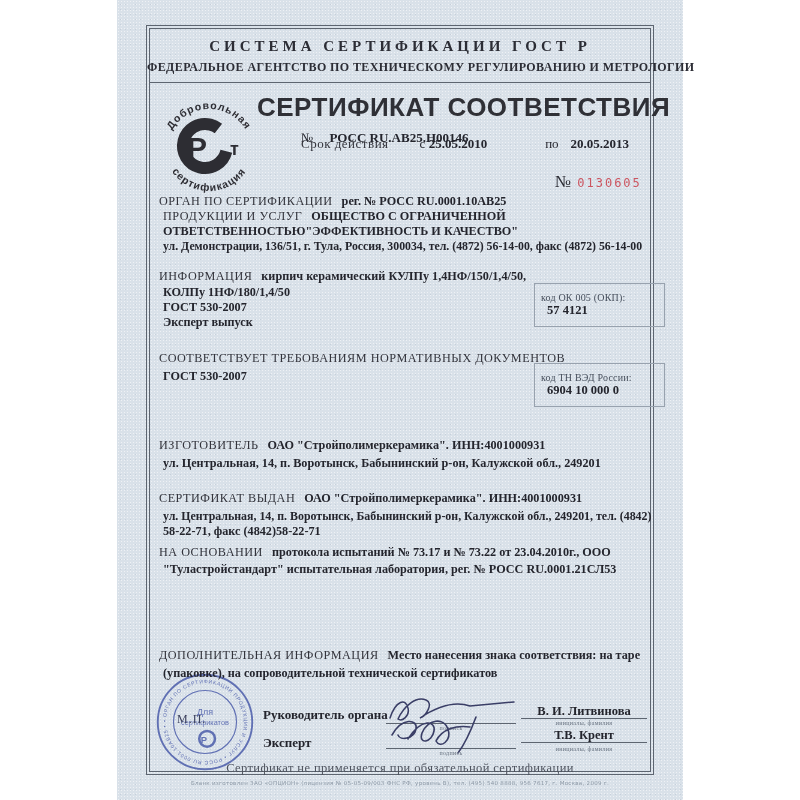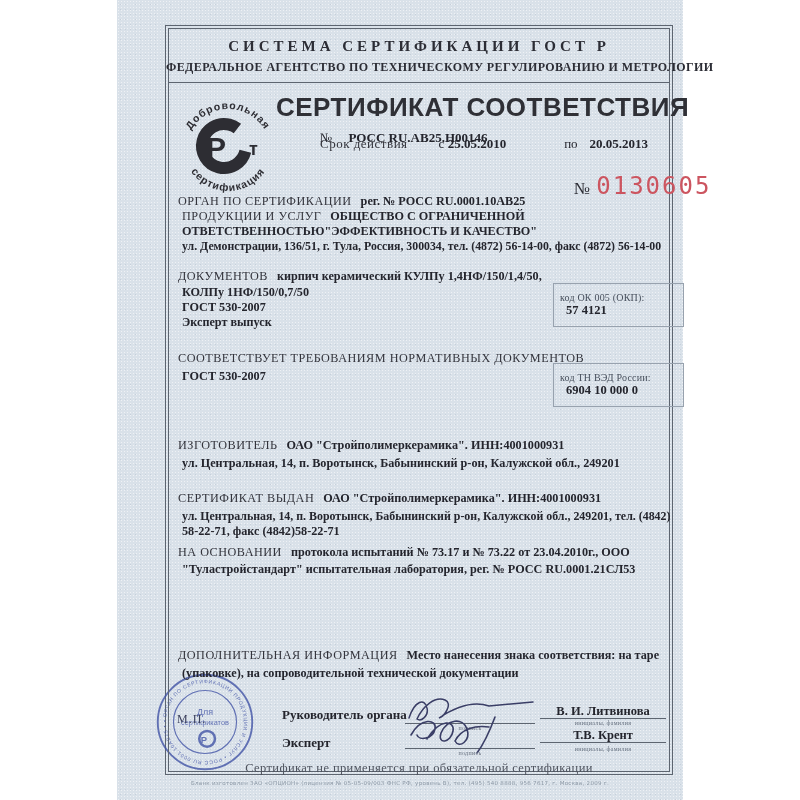--- a/index.html
+++ b/index.html
@@ -11,21 +11,20 @@
     position:absolute;left:117px;top:0;width:566px;height:800px;
     background-color:#d9e1e9;
     background-image:
       radial-gradient(rgba(255,255,255,.55) .5px, transparent .6px),
       radial-gradient(rgba(150,165,185,.28) .5px, transparent .6px);
     background-size:3px 3px,5px 5px;background-position:0 0,1px 2px;
   }
   .frame{
     position:absolute;left:29px;top:25px;width:506px;height:748px;
     border:1.6px solid #5d6570;
-    margin-left:19px;
   }
   .frame-inner{position:absolute;inset:2px;border:1px solid #5d6570;}
   .frame > div{position:absolute;z-index:2;}
   .hdr1{top:12px;left:0;width:100%;text-align:center;font-weight:bold;
     font-size:15px;letter-spacing:4px;color:#2c2d35;white-space:nowrap;}
   .hdr2{top:34px;left:0;width:100%;text-align:center;font-weight:bold;
     font-size:12px;letter-spacing:.4px;color:#2c2d35;white-space:nowrap;}
   .hdr-sep{top:56px;left:3px;right:3px;border-top:1px solid #5d6570;height:0;}
   .doc-title{top:66px;left:110px;width:386px;text-align:center;
     font-family:"Liberation Sans", sans-serif;font-weight:bold;
@@ -35,21 +34,21 @@
   .line b{font-weight:bold;}
   .lbl{font-weight:normal;letter-spacing:.5px;color:#33343c;margin-right:9px;}
   .reg-row{top:104px;left:154px;font-size:13px;}
   .reg-row b{margin-left:16px;}
   .val-row{top:110px;left:154px;font-size:13px;}
   .val-c{margin-left:22px;}
   .val-po{margin-left:58px;}
   .val-to{margin-left:12px;}
   .blank-num{top:146px;left:408px;white-space:nowrap;}
   .blank-num .no{font-size:17px;color:#2c2d35;}
-  .blank-num .digits{font-family:"DejaVu Sans Mono", monospace;font-size:24px;
+  .blank-num .digits{font-family:"DejaVu Sans Mono", monospace;font-size:12px;
     letter-spacing:2px;margin-left:6px;}
   .indent{left:16px;}
   .first{left:12px;}
   .codebox{border:1px solid #98a2ae;width:117px;height:auto;padding:8px 6px;
     background:transparent;}
   .codebox .cb-l{font-size:10px;color:#474f5c;letter-spacing:.2px;white-space:nowrap;}
   .codebox .cb-v{font-size:12.5px;font-weight:bold;color:#24252d;margin-left:6px;white-space:nowrap;}
   .box-okp{top:257px;left:387px;}
   .box-tnved{top:337px;left:387px;}
   .role{font-weight:bold;font-size:13px;color:#24252d;white-space:nowrap;}
@@ -137,24 +136,24 @@
       <span class="lbl">ПРОДУКЦИИ И УСЛУГ</span><b>ОБЩЕСТВО С ОГРАНИЧЕННОЙ</b>
     </div>
     <div class="line indent" style="top:198px">
       <b>ОТВЕТСТВЕННОСТЬЮ"ЭФФЕКТИВНОСТЬ И КАЧЕСТВО"</b>
     </div>
     <div class="line indent" style="top:213px;font-size:11.8px">
       <b>ул. Демонстрации, 136/51, г. Тула, Россия, 300034, тел. (4872) 56-14-00, факс (4872) 56-14-00</b>
     </div>
 
     <div class="line first" style="top:243px">
-      <span class="lbl">ДОКУМЕНТОВ</span><b>кирпич керамический КУЛПу 1,4НФ/150/1,4/50,</b>
+      <span class="lbl">ИНФОРМАЦИЯ</span><b>кирпич керамический КУЛПу 1,4НФ/150/1,4/50,</b>
     </div>
     <div class="line indent" style="top:259px">
-      <b>КОЛПу 1НФ/150/0,7/50</b>
+      <b>КОЛПу 1НФ/180/1,4/50</b>
     </div>
     <div class="line indent" style="top:274px">
       <b>ГОСТ 530-2007</b>
     </div>
     <div class="line indent" style="top:289px">
       <b>Эксперт выпуск</b>
     </div>
 
     <div class="codebox box-okp">
       <div class="cb-l" style="position:static">код ОК 005 (ОКП):</div>
@@ -194,21 +193,21 @@
       <span class="lbl">НА ОСНОВАНИИ</span><b>протокола испытаний № 73.17 и № 73.22 от 23.04.2010г., ООО</b>
     </div>
     <div class="line indent" style="top:536px">
       <b>"Туластройстандарт" испытательная лаборатория, рег. № РОСС RU.0001.21СЛ53</b>
     </div>
 
     <div class="line first" style="top:622px">
       <span class="lbl">ДОПОЛНИТЕЛЬНАЯ ИНФОРМАЦИЯ</span><b>Место нанесения знака соответствия: на таре</b>
     </div>
     <div class="line indent" style="top:640px">
-      <b>(упаковке), на сопроводительной технической документации</b>
+      <b>(упаковке), на сопроводительной технической сертификатов</b>
     </div>
 
     <div class="role" style="top:681px;left:116px">Руководитель органа</div>
     <div class="sig-block" style="top:678px;left:239px;width:130px;height:19px">
       <svg class="sig-svg" style="left:-4px;top:-12px" width="140" height="34" viewBox="0 0 140 34">
         <path d="M8,26 C14,8 24,6 26,16 C28,24 20,30 16,27 C22,14 34,4 44,8 C52,11 44,24 38,26 C50,18 70,8 88,14 L132,10" fill="none" stroke="#3a3e66" stroke-width="1.5" stroke-linecap="round"></path>
       </svg>
     </div>
     <div class="cap" style="top:699px;left:239px;width:130px">подпись</div>
     <div class="name" style="top:678px;left:374px;width:126px">В. И. Литвинова</div>

